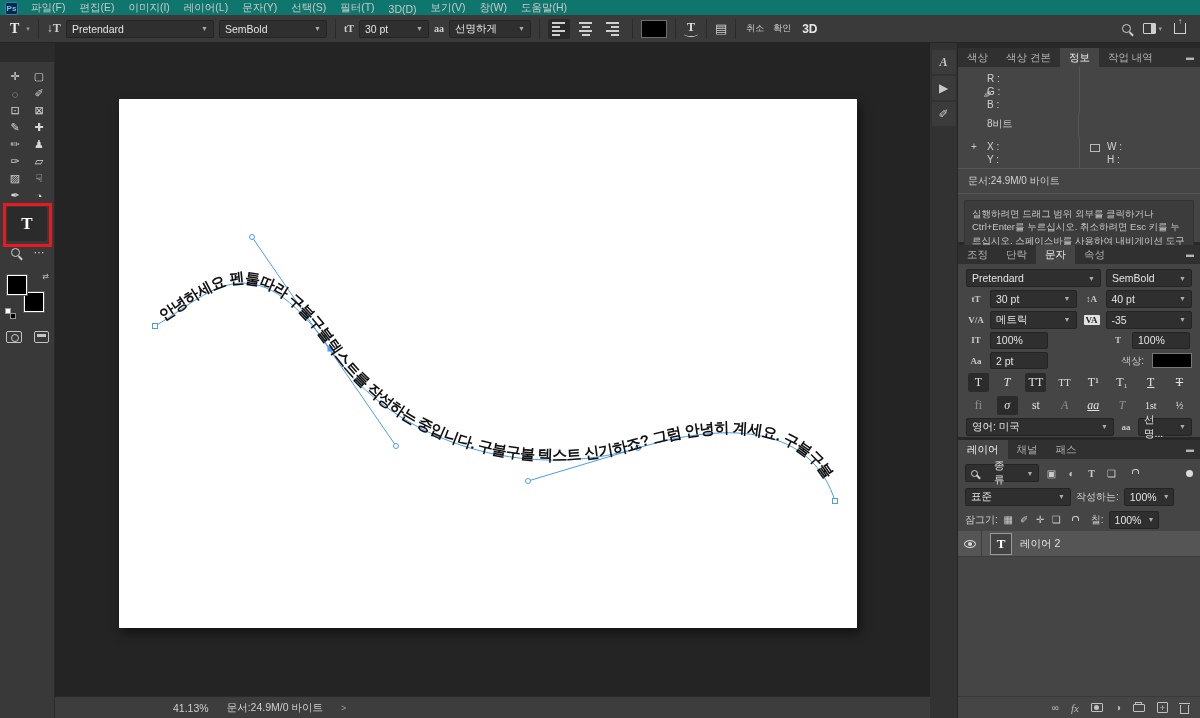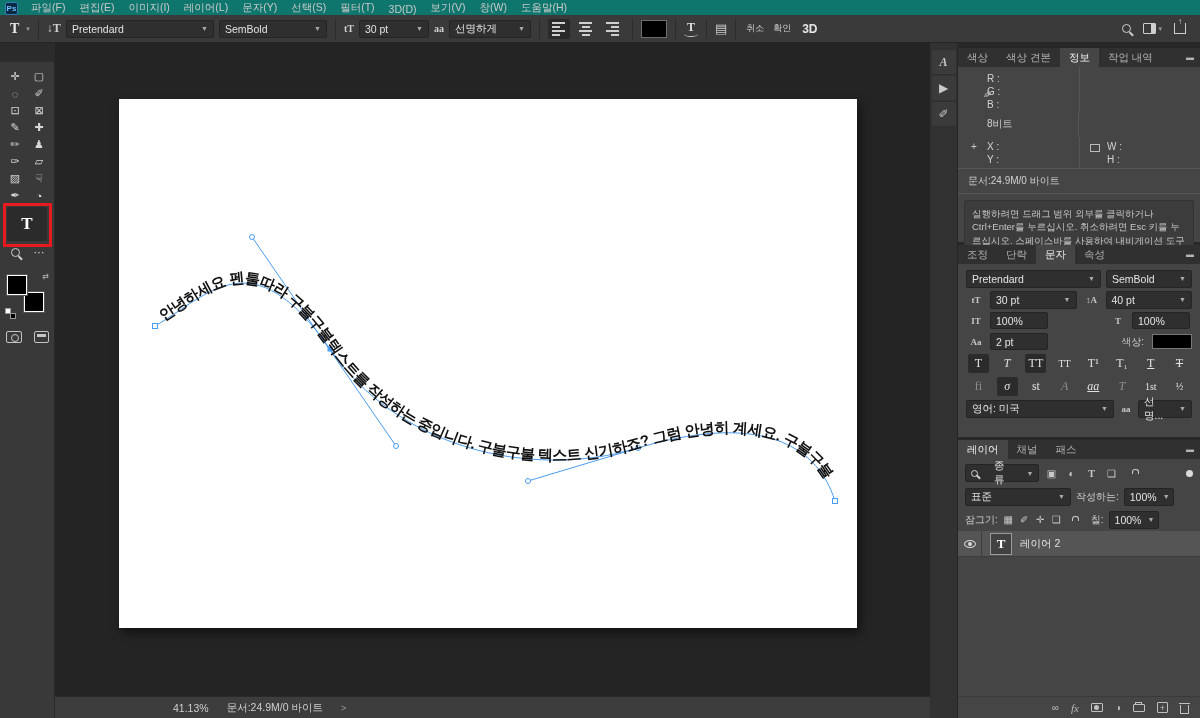--- a/index.html
+++ b/index.html
@@ -397,20 +397,36 @@
           <div class="chalf">
             <span class="cicon serifT">↕A</span>
             <div class="sel grow">
               <span>40 pt</span>
               <span class="sel-caret">▼</span>
             </div>
           </div>
         </div>
         <div class="crow">
           <div class="chalf">
+            <span class="cicon serifT">V/A</span>
+            <div class="sel grow">
+              <span>메트릭</span>
+              <span class="sel-caret">▼</span>
+            </div>
+          </div>
+          <div class="chalf">
+            <span class="cicon serifT box">VA</span>
+            <div class="sel grow">
+              <span>-35</span>
+              <span class="sel-caret">▼</span>
+            </div>
+          </div>
+        </div>
+        <div class="crow">
+          <div class="chalf">
             <span class="cicon serifT">IT</span>
             <div class="field" style="width:58px">
               <span>100%</span>
             </div>
           </div>
           <div class="chalf" style="justify-content:flex-end;padding-right:2px">
             <span class="cicon serifT">T</span>
             <div class="field" style="width:58px">
               <span>100%</span>
             </div>

